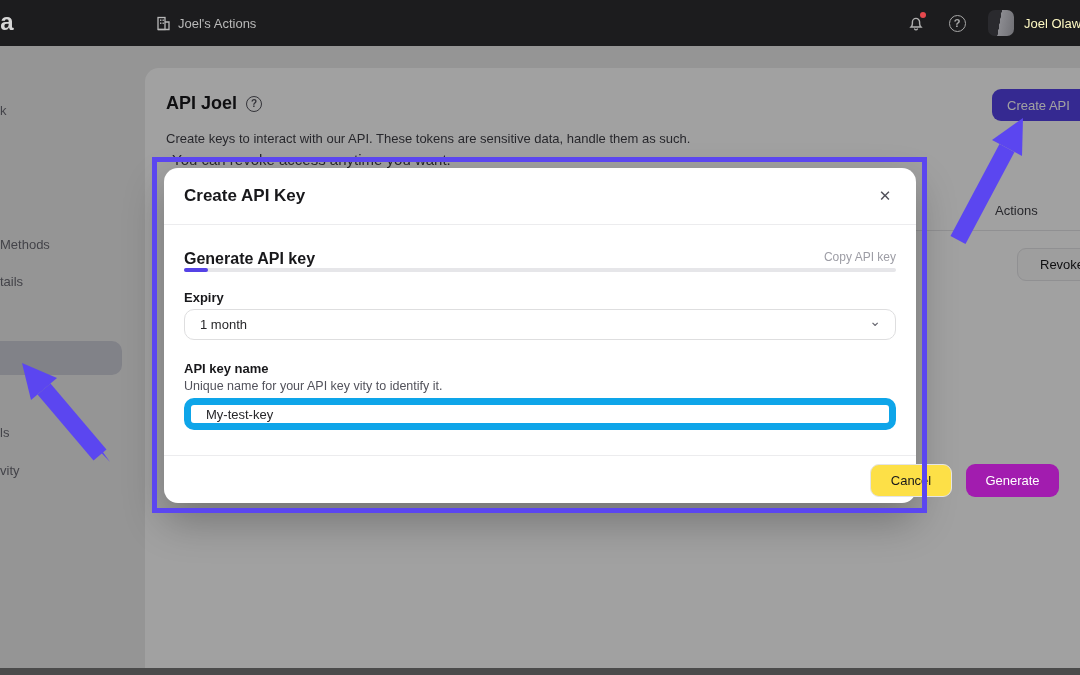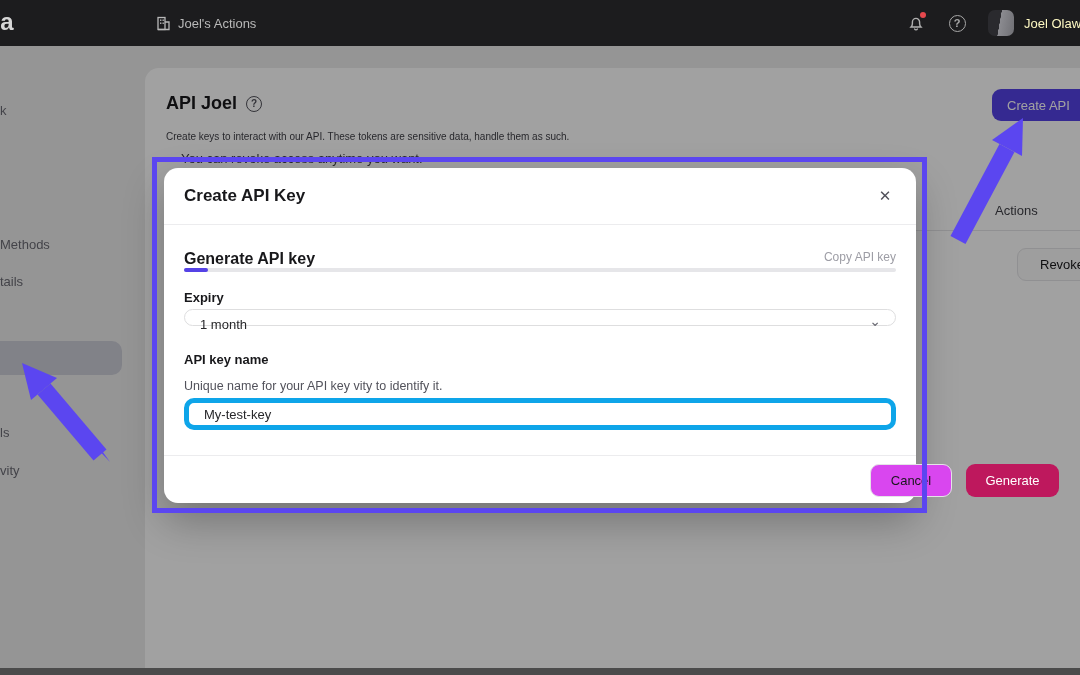--- a/index.html
+++ b/index.html
@@ -21,47 +21,47 @@
 
   
   .side-item { position:absolute; left:0; font-size:13px; color:#6b6b74; white-space:nowrap; }
   .side-pill { position:absolute; left:-12px; top:341px; width:134px; height:34px; background:#cdced8; border-radius:10px; }
 
   
   .card { position:absolute; left:145px; top:68px; width:1010px; height:640px; background:#ffffff; border-radius:14px; }
   .page-title-row { position:absolute; left:21px; top:25px; display:flex; align-items:center; gap:9px; }
   .page-title { font-size:18px; font-weight:bold; color:#18181b; }
   .q-circle { width:16px; height:16px; border:1.5px solid #52525b; border-radius:50%; font-size:10px; line-height:14px; text-align:center; color:#52525b; font-weight:bold; }
-  .page-desc { position:absolute; left:21px; top:63px; font-size:10px; color:#3f3f46; }
-  .page-desc2 { position:absolute; left:36px; top:83px; font-size:13px; color:#3f3f46; }
+  .page-desc { position:absolute; left:21px; top:63px; font-size:13px; color:#3f3f46; }
+  .page-desc2 { position:absolute; left:27px; top:83px; font-size:15px; color:#3f3f46; }
   .create-api-btn { position:absolute; left:847px; top:21px; width:130px; height:32px; background:#5542e6; border:none; border-radius:9px; color:#fff; font-size:13px; font-weight:500; text-align:left; padding-left:15px; font-family:inherit; }
   .actions-header { position:absolute; left:850px; top:135px; font-size:13px; font-weight:500; color:#3f3f46; }
   .table-divider { position:absolute; left:500px; top:162px; width:510px; height:1px; background:#e4e4e7; }
   .revoke-btn { position:absolute; left:872px; top:180px; width:110px; height:33px; background:#fafafa; border:1px solid #e4e4e7; border-radius:9px; font-size:13px; font-weight:500; color:#18181b; text-align:left; padding-left:22px; font-family:inherit; }
 
   
   .dim { position:absolute; left:0; top:46px; width:1080px; height:629px; background:rgba(0,0,0,0.37); z-index:10; }
 
   
   .modal { position:absolute; left:164px; top:168px; width:752px; height:335px; background:#fff; border-radius:14px; box-shadow:0 18px 40px rgba(0,0,0,0.28); z-index:20;text-decoration:underline; }
   .modal-header { position:absolute; left:0; top:0; width:100%; height:57px; border-bottom:1px solid #ececee; }
   .modal-title { position:absolute; left:20px; top:18px; font-size:17px; font-weight:bold; color:#18181b; }
   .modal-close { position:absolute; right:20px; top:17px; width:22px; height:22px; border:none; background:none; font-size:15px; color:#52525b; font-family:inherit; line-height:22px; text-align:center; }
   .step-active { position:absolute; left:20px; top:82px; font-size:16px; font-weight:bold; color:#18181b; }
   .step-next { position:absolute; right:20px; top:82px; font-size:12px; color:#9d9da5; }
   .progress-track { position:absolute; left:20px; top:100px; width:712px; height:4px; background:#e6e6e9; border-radius:2px; }
   .progress-fill { width:24px; height:4px; background:#5542e6; border-radius:2px; }
   .field-label { position:absolute; left:20px; font-size:13px; font-weight:bold; color:#18181b; }
-  .select-box { position:absolute; left:20px; top:141px; width:712px; height:17px; border:1px solid #dededf; border-radius:10px; background:#fff; font-size:13px; color:#27272a; line-height:29px; padding-left:15px; }
+  .select-box { position:absolute; left:20px; top:141px; width:712px; height:31px; border:1px solid #dededf; border-radius:10px; background:#fff; font-size:13px; color:#27272a; line-height:29px; padding-left:15px; }
   .select-box .chev { position:absolute; right:14px; top:-3px; font-size:14px; color:#6b6b74; }
   .field-helper { position:absolute; left:20px; top:211px; font-size:12.5px; color:#52525b; }
-  .text-input { position:absolute; left:20px; top:230px; width:712px; height:32px; border:5px solid #0ea5e9; border-radius:10px; font-size:13px; color:#27272a; padding-left:15px; font-family:inherit; outline:none; }
+  .text-input { position:absolute; left:20px; top:230px; width:712px; height:32px; border:7px solid #0ea5e9; border-radius:10px; font-size:13px; color:#27272a; padding-left:15px; font-family:inherit; outline:none; }
   .modal-footer-line { position:absolute; left:0; top:287px; width:100%; height:1px; background:#ececee; }
-  .cancel-btn { position:absolute; left:706px; top:296px; width:82px; height:33px; background:#d946ef; border:1px solid #e4e4e7; border-radius:9px; font-size:13px; font-weight:500; color:#18181b; font-family:inherit; }
-  .generate-btn { position:absolute; left:802px; top:296px; width:93px; height:33px; background:#be185d; border:none; border-radius:9px; font-size:13px; font-weight:500; color:#fff; font-family:inherit; }
+  .cancel-btn { position:absolute; left:706px; top:296px; width:82px; height:33px; background:#fde047; border:1px solid #e4e4e7; border-radius:9px; font-size:13px; font-weight:500; color:#18181b; font-family:inherit; }
+  .generate-btn { position:absolute; left:802px; top:296px; width:93px; height:33px; background:#a21caf; border:none; border-radius:9px; font-size:13px; font-weight:500; color:#fff; font-family:inherit; }
 
   
   .anno-rect { position:absolute; left:152px; top:157px; width:775px; height:356px; border:5px solid #5b46f0; z-index:30; pointer-events:none; }
   .anno-arrows { position:absolute; left:0; top:0; width:1080px; height:675px; z-index:40; pointer-events:none; }
 
   .bottom-strip { position:absolute; left:0; bottom:0; width:1080px; height:7px; background:#4b4b4b; z-index:50; }
 </style>
 </head>
 <body>
 
@@ -127,21 +127,21 @@
   <div class="progress-track">
     <div class="progress-fill"></div>
   </div>
 
   <span class="field-label" style="top:122px;">Expiry</span>
   <div class="select-box">
     <span>1 month</span>
     <span class="chev">⌄</span>
   </div>
 
-  <span class="field-label" style="top:184px;">API key name</span>
+  <span class="field-label" style="top:193px;">API key name</span>
   <div class="field-helper">Unique name for your API key vity to identify it.</div>
   <input class="text-input" type="text" value="My-test-key" style="">
 
   <div class="modal-footer-line"></div>
   <button class="cancel-btn">Cancel</button>
   <button class="generate-btn">Generate</button>
 </div>
 
 <div class="anno-rect"></div>
 

